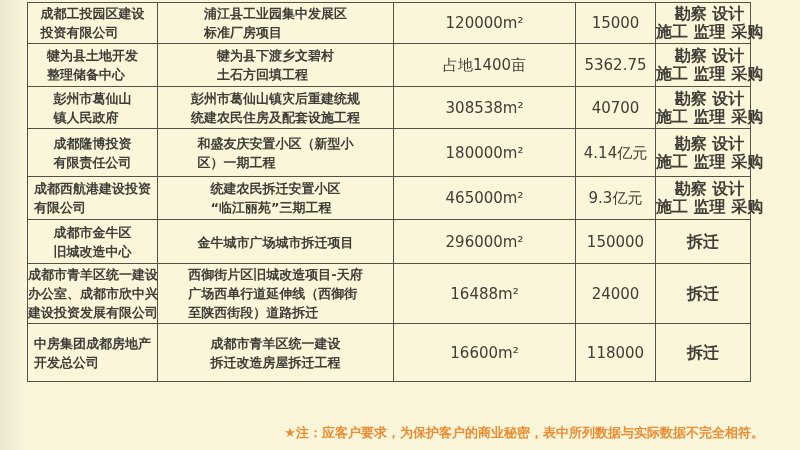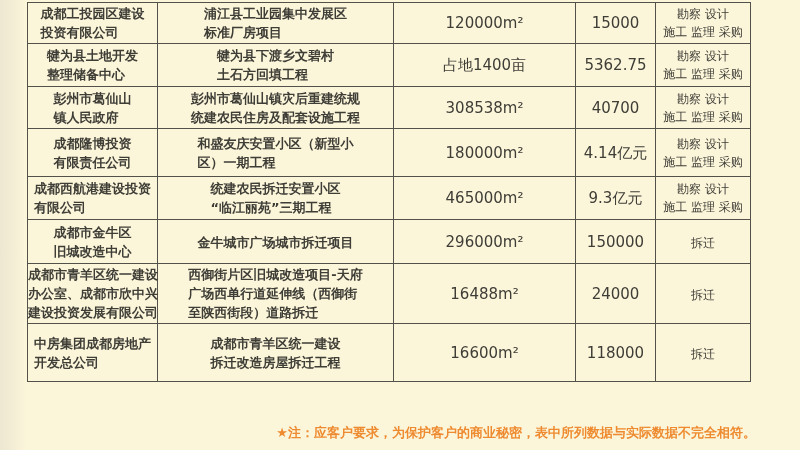--- a/index.html
+++ b/index.html
@@ -60,28 +60,28 @@
     font-weight:700;
   }
   .cell-inner.area,
   .cell-inner.amount{
     text-align:left;
     font-size:15px;
     line-height:19px;
     font-weight:400;
   }
   .cell-inner.services{
-    font-size:12px;
+    font-size:16px;
     line-height:18px;
-    font-weight:400;
+    font-weight:700;
   }
   .footnote{
     position:absolute;
     top:424px;
-    right:44px;
+    right:36px;
     font-size:13px;
     font-weight:700;
     color:var(--footnote);
     white-space:nowrap;
   }
 </style>
 </head>
 <body>
 
 <div class="edge-shade"></div>

